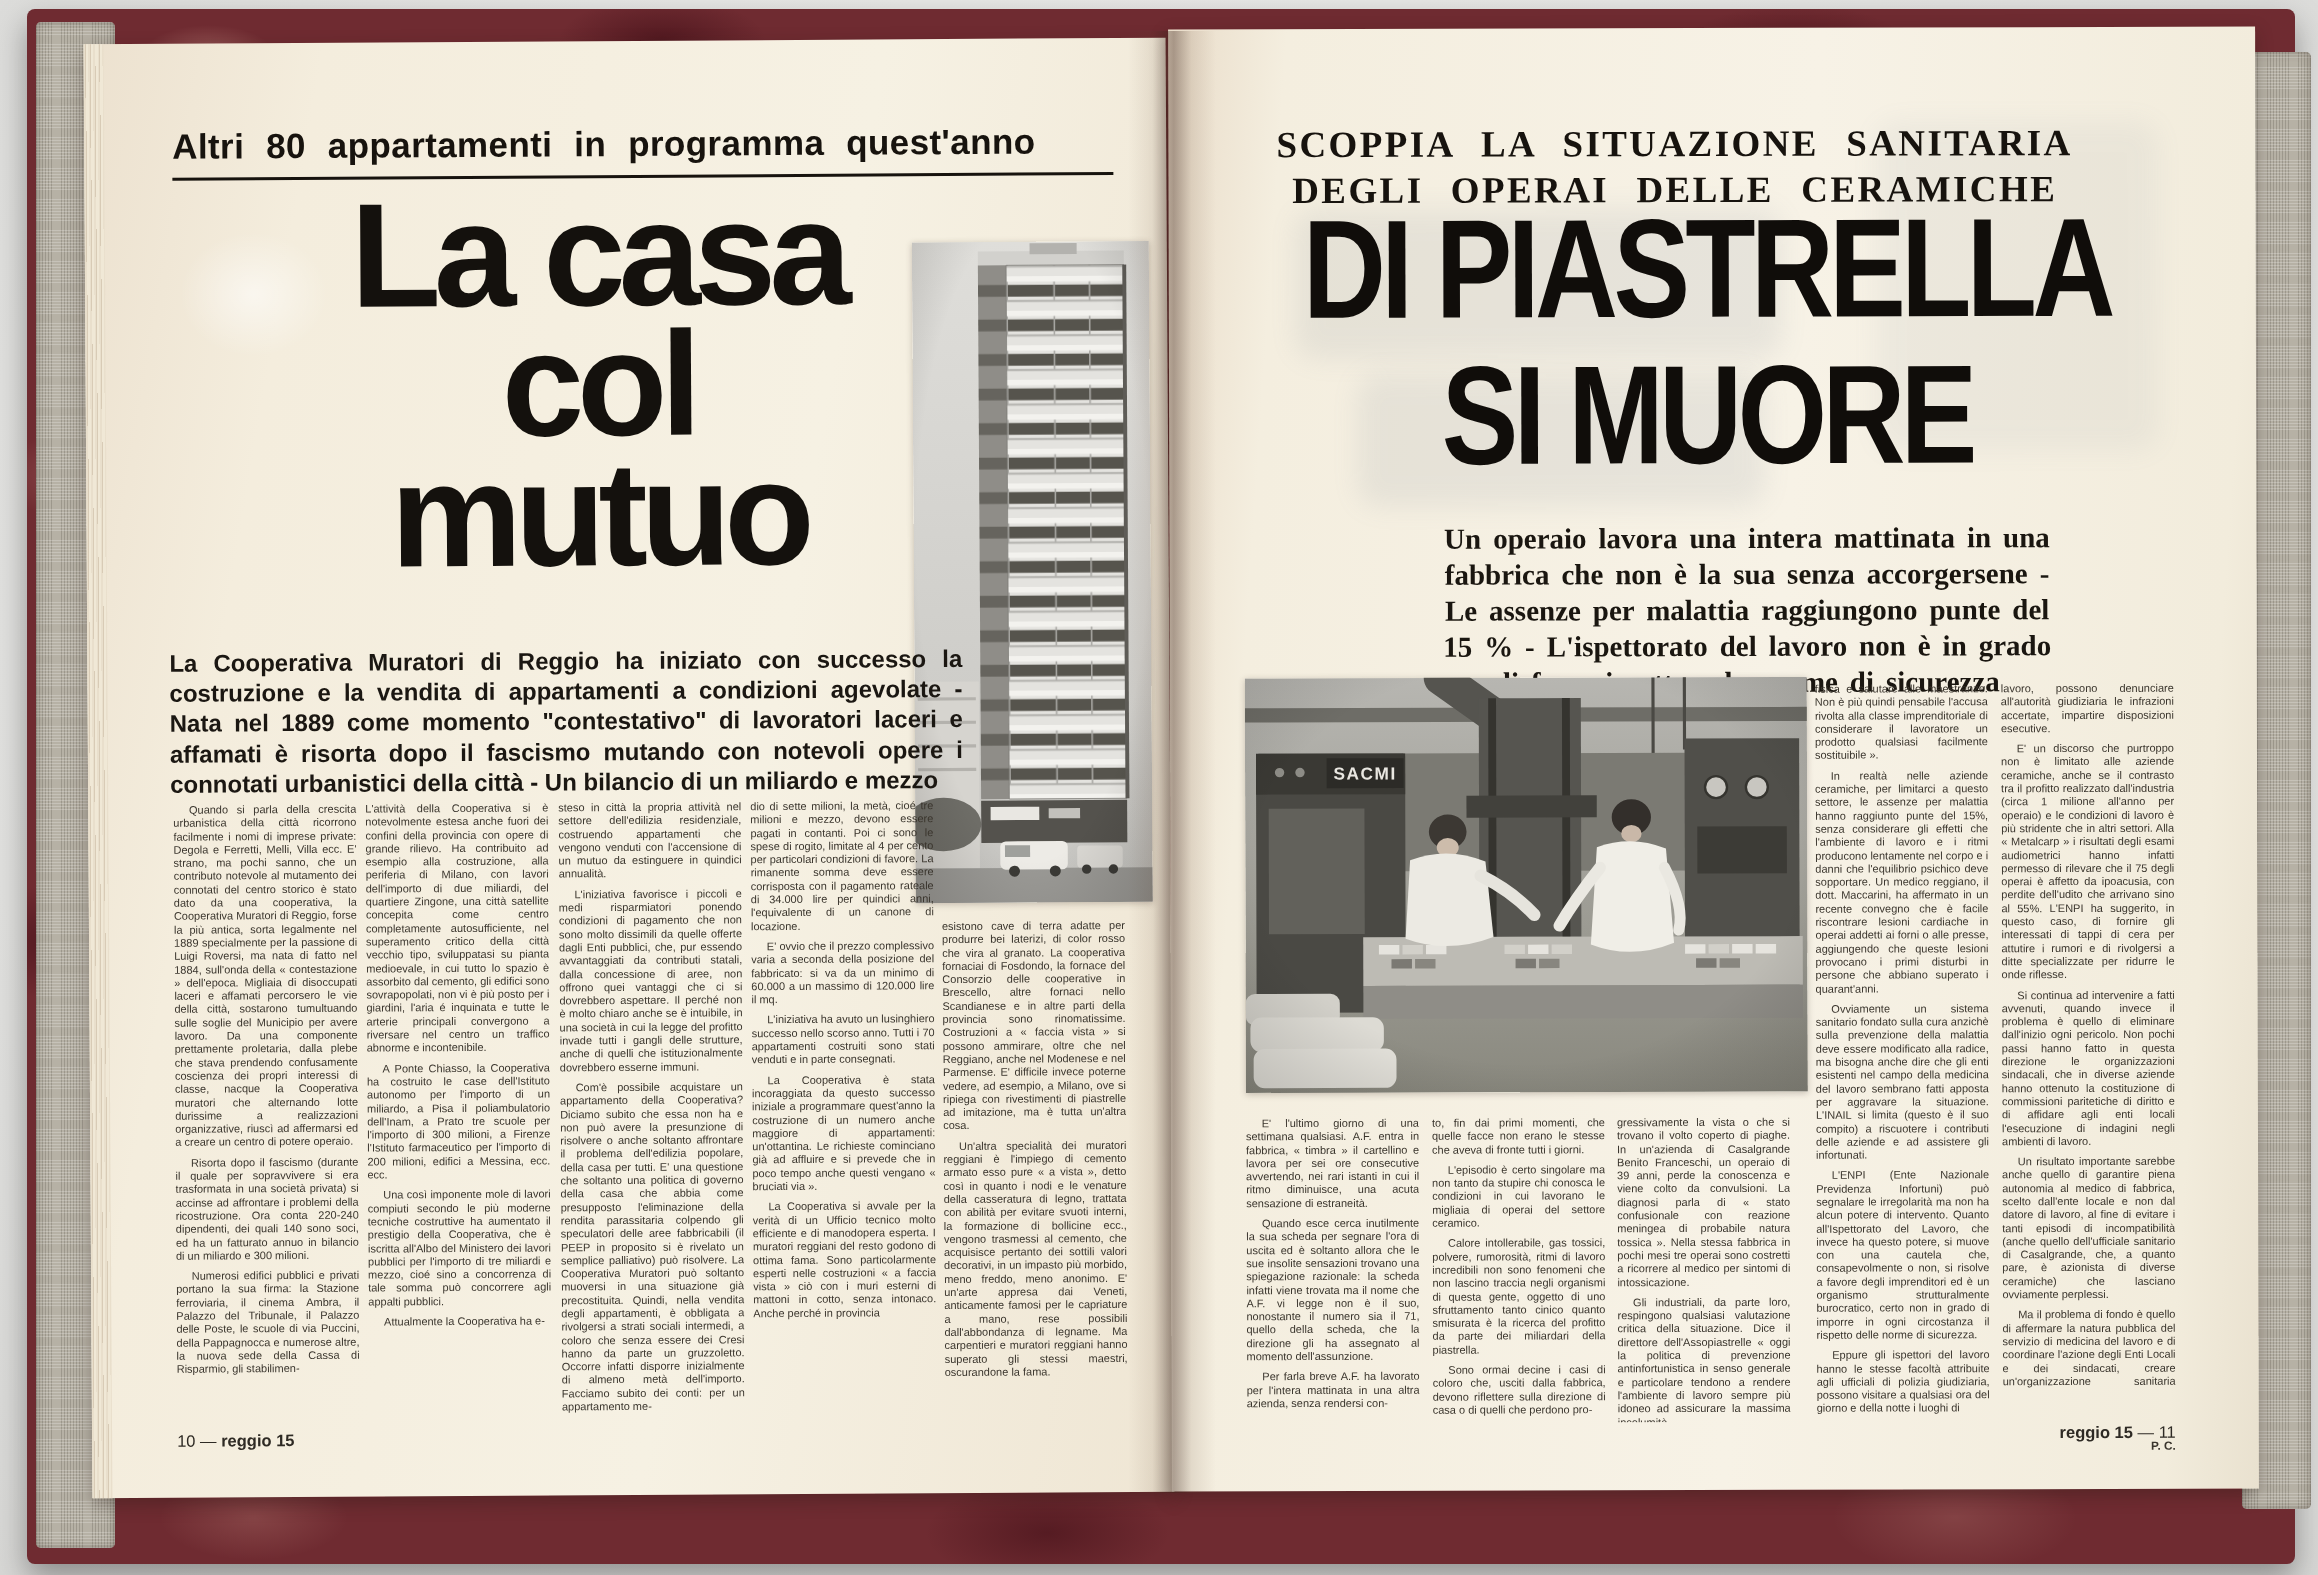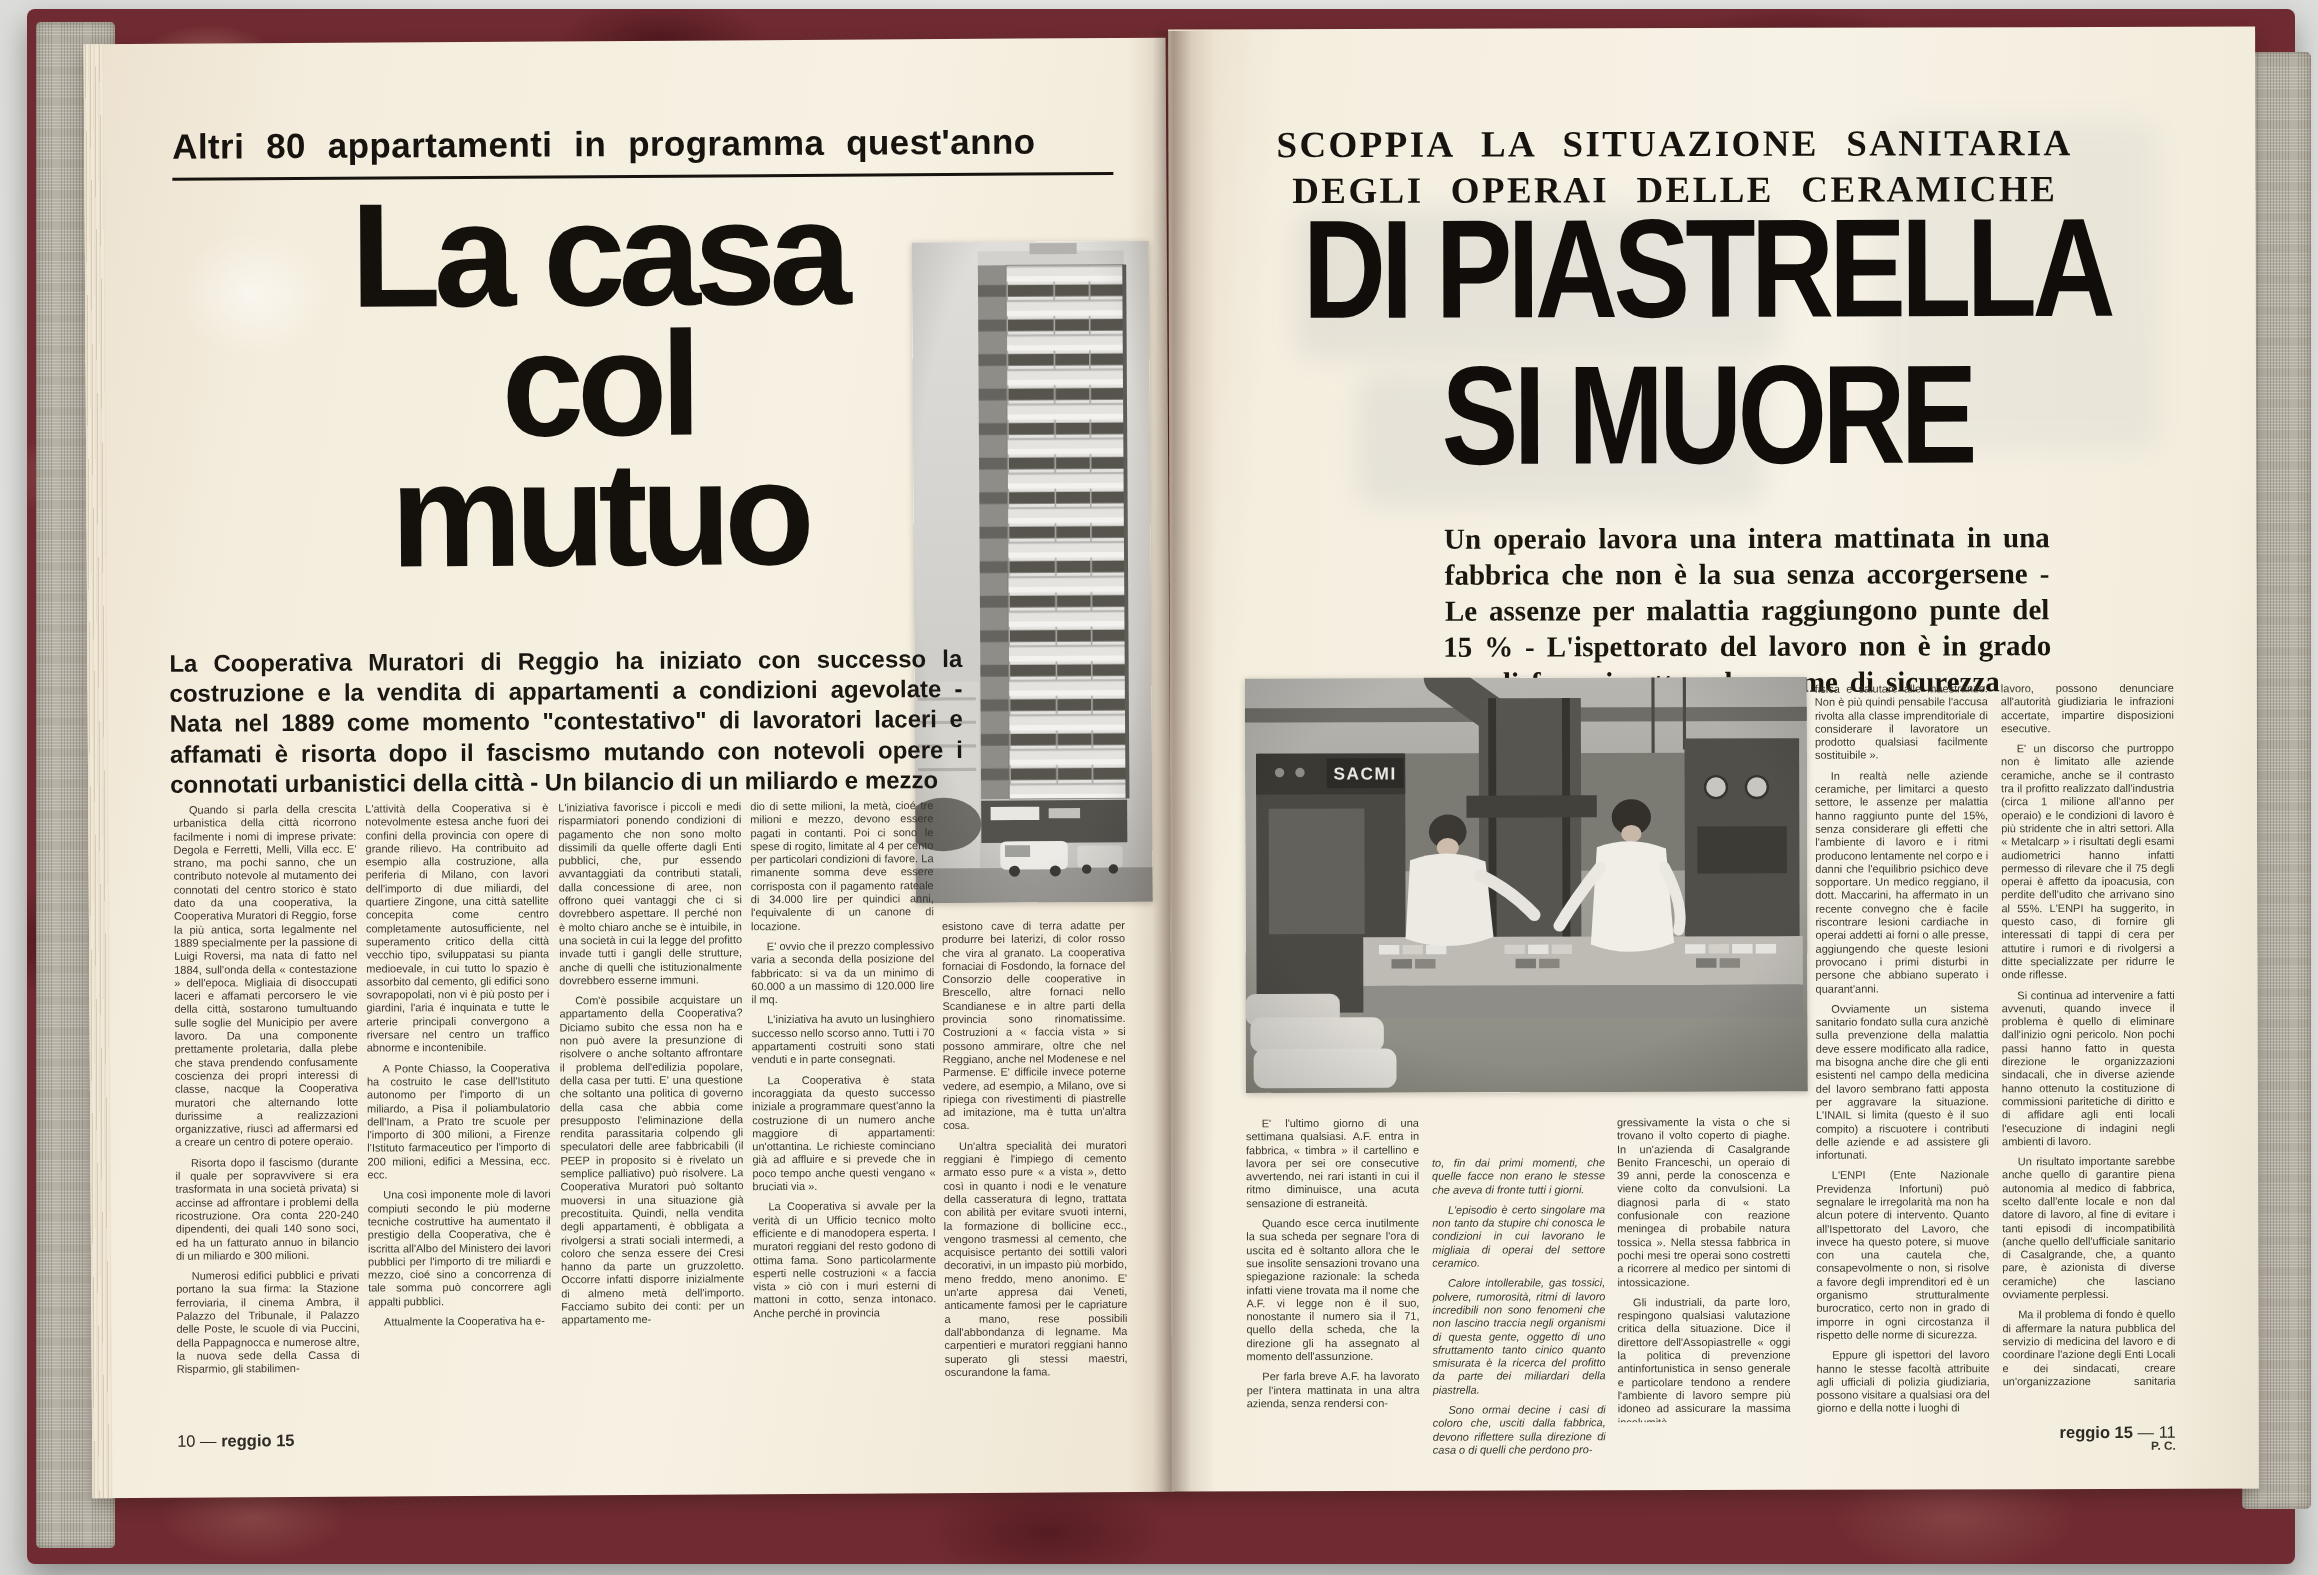--- a/index.html
+++ b/index.html
@@ -149,20 +149,21 @@
         <p>Risorta dopo il fascismo (durante il quale per sopravvivere si era trasformata in una società privata) si accinse ad affrontare i problemi della ricostruzione. Ora conta 220-240 dipendenti, dei quali 140 sono soci, ed ha un fatturato annuo in bilancio di un miliardo e 300 milioni.</p>
         <p>Numerosi edifici pubblici e privati portano la sua firma: la Stazione ferroviaria, il cinema Ambra, il Palazzo del Tribunale, il Palazzo delle Poste, le scuole di via Puccini, della Pappagnocca e numerose altre, la nuova sede della Cassa di Risparmio, gli stabilimen-</p>
       </div>
     <div class="col noindent" style="left:277px;top:760px;height:625px;">
         <p>L'attività della Cooperativa si è notevolmente estesa anche fuori dei confini della provincia con opere di grande rilievo. Ha contribuito ad esempio alla costruzione, alla periferia di Milano, con lavori dell'importo di due miliardi, del quartiere Zingone, una città satellite concepita come centro completamente autosufficiente, nel superamento critico della città vecchio tipo, sviluppatasi su pianta medioevale, in cui tutto lo spazio è assorbito dal cemento, gli edifici sono sovrapopolati, non vi è più posto per i giardini, l'aria é inquinata e tutte le arterie principali convergono a riversare nel centro un traffico abnorme e incontenibile.</p>
         <p>A Ponte Chiasso, la Cooperativa ha costruito le case dell'Istituto autonomo per l'importo di un miliardo, a Pisa il poliambulatorio dell'Inam, a Prato tre scuole per l'importo di 300 milioni, a Firenze l'Istituto farmaceutico per l'importo di 200 milioni, edifici a Messina, ecc. ecc.</p>
         <p>Una così imponente mole di lavori compiuti secondo le più moderne tecniche costruttive ha aumentato il prestigio della Cooperativa, che è iscritta all'Albo del Ministero dei lavori pubblici per l'importo di tre miliardi e mezzo, cioé sino a concorrenza di tale somma può concorrere agli appalti pubblici.</p>
         <p>Attualmente la Cooperativa ha e-</p>
       </div>
     <div class="col noindent" style="left:470px;top:760px;height:625px;">
+        <p>steso in città la propria attività nel settore dell'edilizia residenziale, costruendo appartamenti che vengono venduti con l'accensione di un mutuo da estinguere in quindici annualità.</p>
         <p>L'iniziativa favorisce i piccoli e medi risparmiatori ponendo condizioni di pagamento che non sono molto dissimili da quelle offerte dagli Enti pubblici, che, pur essendo avvantaggiati da contributi statali, dalla concessione di aree, non offrono quei vantaggi che ci si dovrebbero aspettare. Il perché non è molto chiaro anche se è intuibile, in una società in cui la legge del profitto invade tutti i gangli delle strutture, anche di quelli che istituzionalmente dovrebbero esserne immuni.</p>
         <p>Com'è possibile acquistare un appartamento della Cooperativa? Diciamo subito che essa non ha e non può avere la presunzione di risolvere o anche soltanto affrontare il problema dell'edilizia popolare, della casa per tutti. E' una questione che soltanto una politica di governo della casa che abbia come presupposto l'eliminazione della rendita parassitaria colpendo gli speculatori delle aree fabbricabili (il PEEP in proposito si è rivelato un semplice palliativo) può risolvere. La Cooperativa Muratori può soltanto muoversi in una situazione già precostituita. Quindi, nella vendita degli appartamenti, è obbligata a rivolgersi a strati sociali intermedi, a coloro che senza essere dei Cresi hanno da parte un gruzzoletto. Occorre infatti disporre inizialmente di almeno metà dell'importo. Facciamo subito dei conti: per un appartamento me-</p>
       </div>
     <div class="col noindent" style="left:662px;top:760px;height:625px;">
         <p>dio di sette milioni, la metà, cioé tre milioni e mezzo, devono essere pagati in contanti. Poi ci sono le spese di rogito, limitate al 4 per cento per particolari condizioni di favore. La rimanente somma deve essere corrisposta con il pagamento rateale di 34.000 lire per quindici anni, l'equivalente di un canone di locazione.</p>
         <p>E' ovvio che il prezzo complessivo varia a seconda della posizione del fabbricato: si va da un minimo di 60.000 a un massimo di 120.000 lire il mq.</p>
         <p>L'iniziativa ha avuto un lusinghiero successo nello scorso anno. Tutti i 70 appartamenti costruiti sono stati venduti e in parte consegnati.</p>
         <p>La Cooperativa è stata incoraggiata da questo successo iniziale a programmare quest'anno la costruzione di un numero anche maggiore di appartamenti: un'ottantina. Le richieste cominciano già ad affluire e si prevede che in poco tempo anche questi vengano « bruciati via ».</p>
         <p>La Cooperativa si avvale per la verità di un Ufficio tecnico molto efficiente e di manodopera esperta. I muratori reggiani del resto godono di ottima fama. Sono particolarmente esperti nelle costruzioni « a faccia vista » ciò con i muri esterni di mattoni in cotto, senza intonaco. Anche perché in provincia</p>
       </div>
@@ -267,21 +268,21 @@
         <rect x="10" y="472" width="182" height="50" rx="14" fill="#e4e2db"></rect>
         <rect width="716" height="528" fill="url(#fvig)"></rect>
       </svg>
     </div>
 
     <div class="col col-r" style="left:75px;top:1088px;height:306px;">
         <p>E' l'ultimo giorno di una settimana qualsiasi. A.F. entra in fabbrica, « timbra » il cartellino e lavora per sei ore consecutive avvertendo, nei rari istanti in cui il ritmo diminuisce, una acuta sensazione di estraneità.</p>
         <p>Quando esce cerca inutilmente la sua scheda per segnare l'ora di uscita ed è soltanto allora che le sue insolite sensazioni trovano una spiegazione razionale: la scheda infatti viene trovata ma il nome che A.F. vi legge non è il suo, nonostante il numero sia il 71, quello della scheda, che la direzione gli ha assegnato al momento dell'assunzione.</p>
         <p>Per farla breve A.F. ha lavorato per l'intera mattinata in una altra azienda, senza rendersi con-</p>
       </div>
-    <div class="col col-r noindent" style="left:261px;top:1128px;height:306px;font-style:italic;">
+    <div class="col col-r noindent" style="left:261px;top:1088px;height:306px;">
         <p>to, fin dai primi momenti, che quelle facce non erano le stesse che aveva di fronte tutti i giorni.</p>
         <p>L'episodio è certo singolare ma non tanto da stupire chi conosca le condizioni in cui lavorano le migliaia di operai del settore ceramico.</p>
         <p>Calore intollerabile, gas tossici, polvere, rumorosità, ritmi di lavoro incredibili non sono fenomeni che non lascino traccia negli organismi di questa gente, oggetto di uno sfruttamento tanto cinico quanto smisurata è la ricerca del profitto da parte dei miliardari della piastrella.</p>
         <p>Sono ormai decine i casi di coloro che, usciti dalla fabbrica, devono riflettere sulla direzione di casa o di quelli che perdono pro-</p>
       </div>
     <div class="col col-r noindent" style="left:446px;top:1088px;height:306px;">
         <p>gressivamente la vista o che si trovano il volto coperto di piaghe. In un'azienda di Casalgrande Benito Franceschi, un operaio di 39 anni, perde la conoscenza e viene colto da convulsioni. La diagnosi parla di « stato confusionale con reazione meningea di probabile natura tossica ». Nella stessa fabbrica in pochi mesi tre operai sono costretti a ricorrere al medico per sintomi di intossicazione.</p>
         <p>Gli industriali, da parte loro, respingono qualsiasi valutazione critica della situazione. Dice il direttore dell'Assopiastrelle « oggi la politica di prevenzione antinfortunistica in senso generale e particolare tendono a rendere l'ambiente di lavoro sempre più idoneo ad assicurare la massima incolumità</p>
       </div>
     <div class="col col-r noindent" style="left:645px;top:655px;height:738px;">

